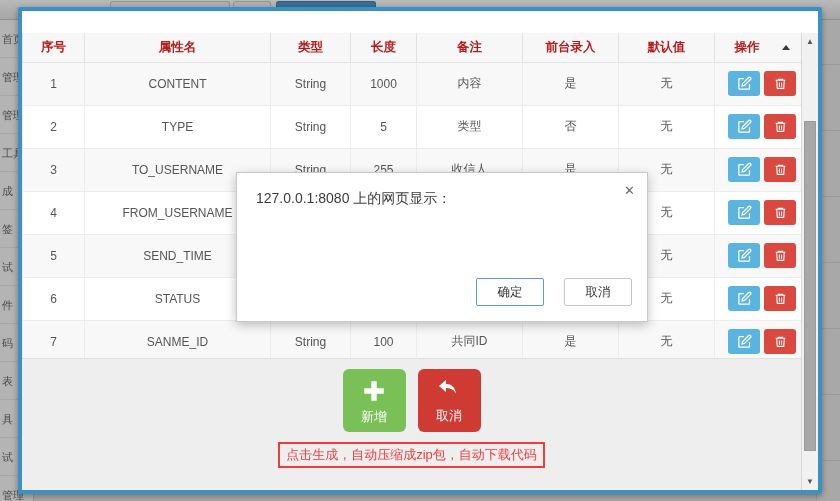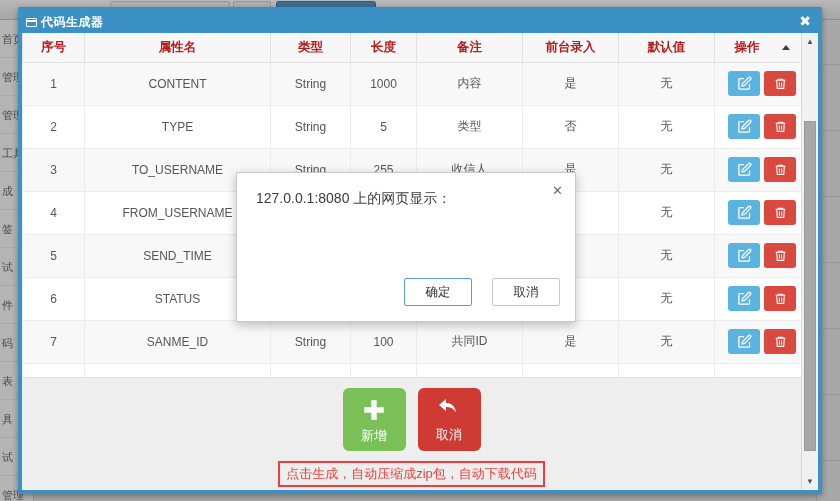--- a/index.html
+++ b/index.html
@@ -145,21 +145,21 @@
     width: 32px; height: 25px; border-radius: 3px;
     display: flex; align-items: center; justify-content: center;
     cursor: pointer;
   }
   .btn-edit { background: #5bb3e0; }
   .btn-del  { background: #d9493f; }
   .btn-ic svg { display: block; }
 
   
   #footer {
-    position: absolute; left: 0; right: 17px; bottom: 0; height: 113px;
+    position: absolute; left: 0; right: 17px; bottom: 0; height: 132px;
     background: #eeeeee; border-top: 1px solid #e0e0e0;
   }
   #action-row {
     display: flex; justify-content: center; gap: 12px;
     padding-top: 10px;
   }
   .big-btn {
     width: 63px; height: 63px; border-radius: 6px;
     display: flex; flex-direction: column; align-items: center; justify-content: center;
     color: #ffffff; cursor: pointer; gap: 2px;
@@ -171,21 +171,21 @@
 
   #notice-wrap { display: flex; justify-content: center; margin-top: 10px; }
   #notice {
     border: 2px solid #ef3d3d; color: #ef3d3d;
     font-size: 13px; padding: 2px 6px; white-space: nowrap;
   }
 
   
   #dialog {
     position: absolute; left: 236px; top: 172px;
-    width: 340px; height: 150px;
+    width: 412px; height: 150px;
     background: #ffffff; border: 1px solid #c9c9c9;
     box-shadow: 0 3px 10px rgba(0,0,0,.25);
     z-index: 50;
   }
   #dlg-title {
     font-size: 14px; color: #3c3c3c;
     padding: 17px 30px 0 19px; white-space: nowrap;
   }
   #dlg-close {
     position: absolute; right: 12px; top: 12px;
@@ -239,25 +239,20 @@
     <div class="gl" style="top:308px"></div>
     <div class="gl" style="top:374px"></div>
     <div class="gl" style="top:440px"></div>
     <div class="gv" style="left:18px"></div>
   </div>
   <div id="bg-right-label">页</div>
 </div>
 
 <div id="window">
 
-  <div id="win-titlebar">
-    <span id="win-title-icon"></span>
-    <span id="win-title-text">代码生成器</span>
-    <span id="win-close">✖</span>
-  </div>
 
   <div id="win-body">
 
     <div id="table-wrap">
       <table class="grid">
         <thead>
           <tr>
             <th class="col-seq">序号</th>
             <th class="col-name">属性名</th>
             <th class="col-type">类型</th>

